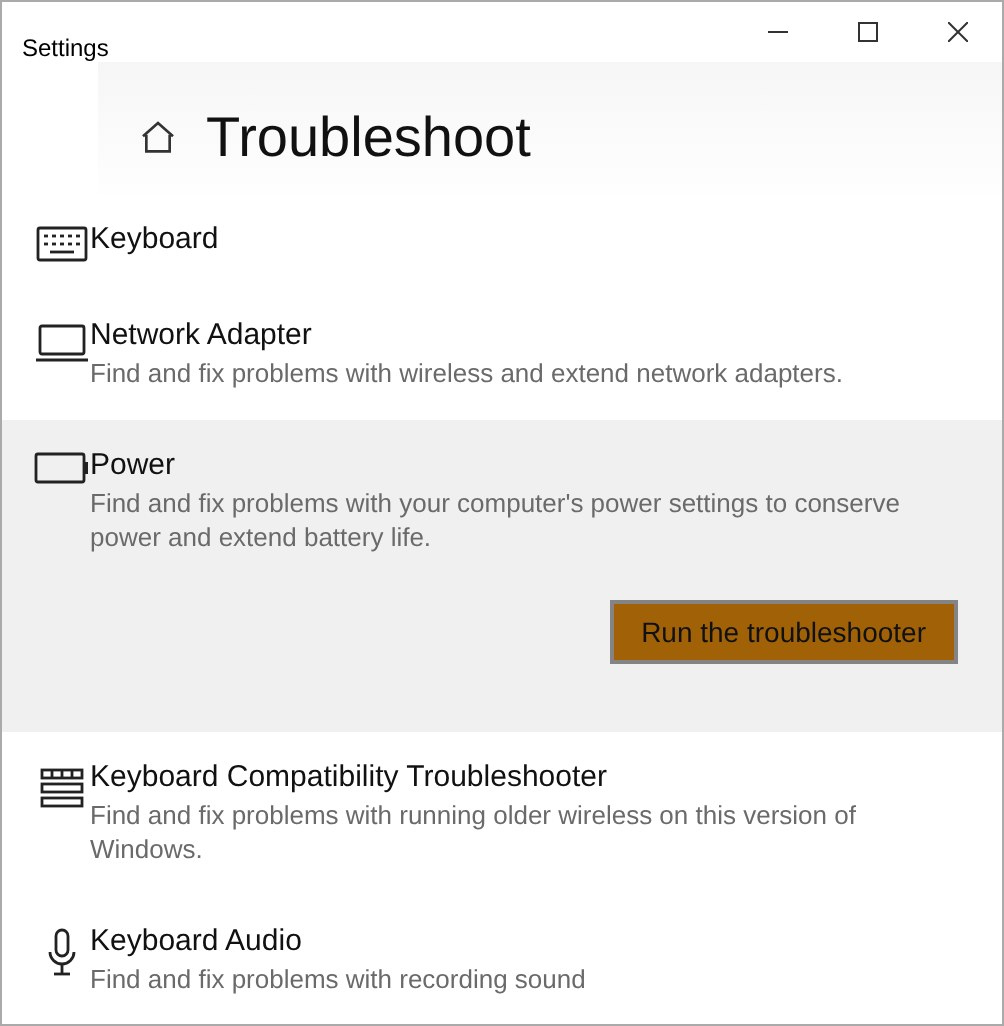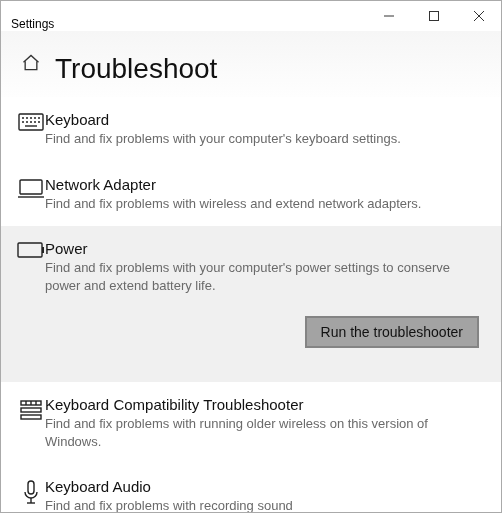--- a/index.html
+++ b/index.html
@@ -3,33 +3,33 @@
 <meta charset="utf-8">
 <style>
   * { box-sizing: border-box; margin: 0; padding: 0; }
   html, body { width: 502px; height: 513px; font-family: "Segoe UI", Arial, sans-serif; background: #fff; overflow: hidden; }
   .window { width: 502px; height: 513px; border: 1px solid #aaa; background: #fff; display: flex; flex-direction: column; }
   .titlebar { height: 30px; display: flex; align-items: flex-end; background: #fff; }
   .titlebar .title { font-size: 12px; padding-left: 10px; color: #000; flex: 1; }
   .titlebar .controls { display: flex; }
   .titlebar .ctrl { width: 45px; height: 30px; display: flex; align-items: center; justify-content: center; color: #555; }
   .titlebar .ctrl svg { display: block; }
-  .header { padding: 22px 12px 12px 20px; display: flex; gap: 14px; background: linear-gradient(#f6f6f6, #fefefe); }
+  .header { padding: 22px 12px 12px 20px; display: flex; align-items: center; gap: 14px; background: linear-gradient(#f6f6f6, #fefefe); margin-left: 48px; }
   .header .home svg { display: block; }
   .header h1 { font-size: 28px; font-weight: 400; color: #111; }
   .list { flex: 1; overflow: hidden; }
   .item { display: flex; padding: 14px 20px 14px 16px; }
   .item.selected { background: #f0f0f0; padding-bottom: 34px; }
   .icon { width: 28px; flex-shrink: 0; display: flex; justify-content: center; padding-top: 2px; }
   .icon svg { display: block; }
   .text { flex: 1; }
   .name { font-size: 15px; color: #111; margin-bottom: 2px; }
   .desc { font-size: 13px; color: #6a6a6a; line-height: 1.35; }
   .runbtn-row { display: flex; justify-content: flex-end; margin-top: 22px; padding-right: 2px; }
-  .runbtn { background: #a3a3a3; border: 2px solid #848484; padding: 6px 14px; font-size: 14px; font-family: inherit; color: #111; }
+  .runbtn { background: #a16207; border: 2px solid #848484; padding: 6px 14px; font-size: 14px; font-family: inherit; color: #111; }
 </style>
 </head>
 <body>
 
 <div class="window">
 
   <div class="titlebar">
     <div class="title">Settings</div>
     <div class="controls">
       <div class="ctrl">
@@ -75,21 +75,20 @@
           <line x1="4" y1="9" x2="6" y2="9"></line>
             <line x1="8" y1="9" x2="10" y2="9"></line>
             <line x1="12" y1="9" x2="14" y2="9"></line>
             <line x1="16" y1="9" x2="18" y2="9"></line>
             <line x1="20" y1="9" x2="22" y2="9"></line>
           <line x1="7" y1="13" x2="19" y2="13"></line>
         </svg>
       </span>
       <div class="text">
         <div class="name">Keyboard</div>
-        <div class="desc">Find and fix problems with your computer's keyboard settings.</div>
       </div>
     </div>
 
     <div class="item">
       <span class="icon">
         <svg width="26" height="22" viewBox="0 0 26 22" fill="none" stroke="#222" stroke-width="1.4">
           <rect x="2" y="2" width="22" height="14" rx="1"></rect>
           <line x1="0" y1="19" x2="26" y2="19"></line>
         </svg>
       </span>

